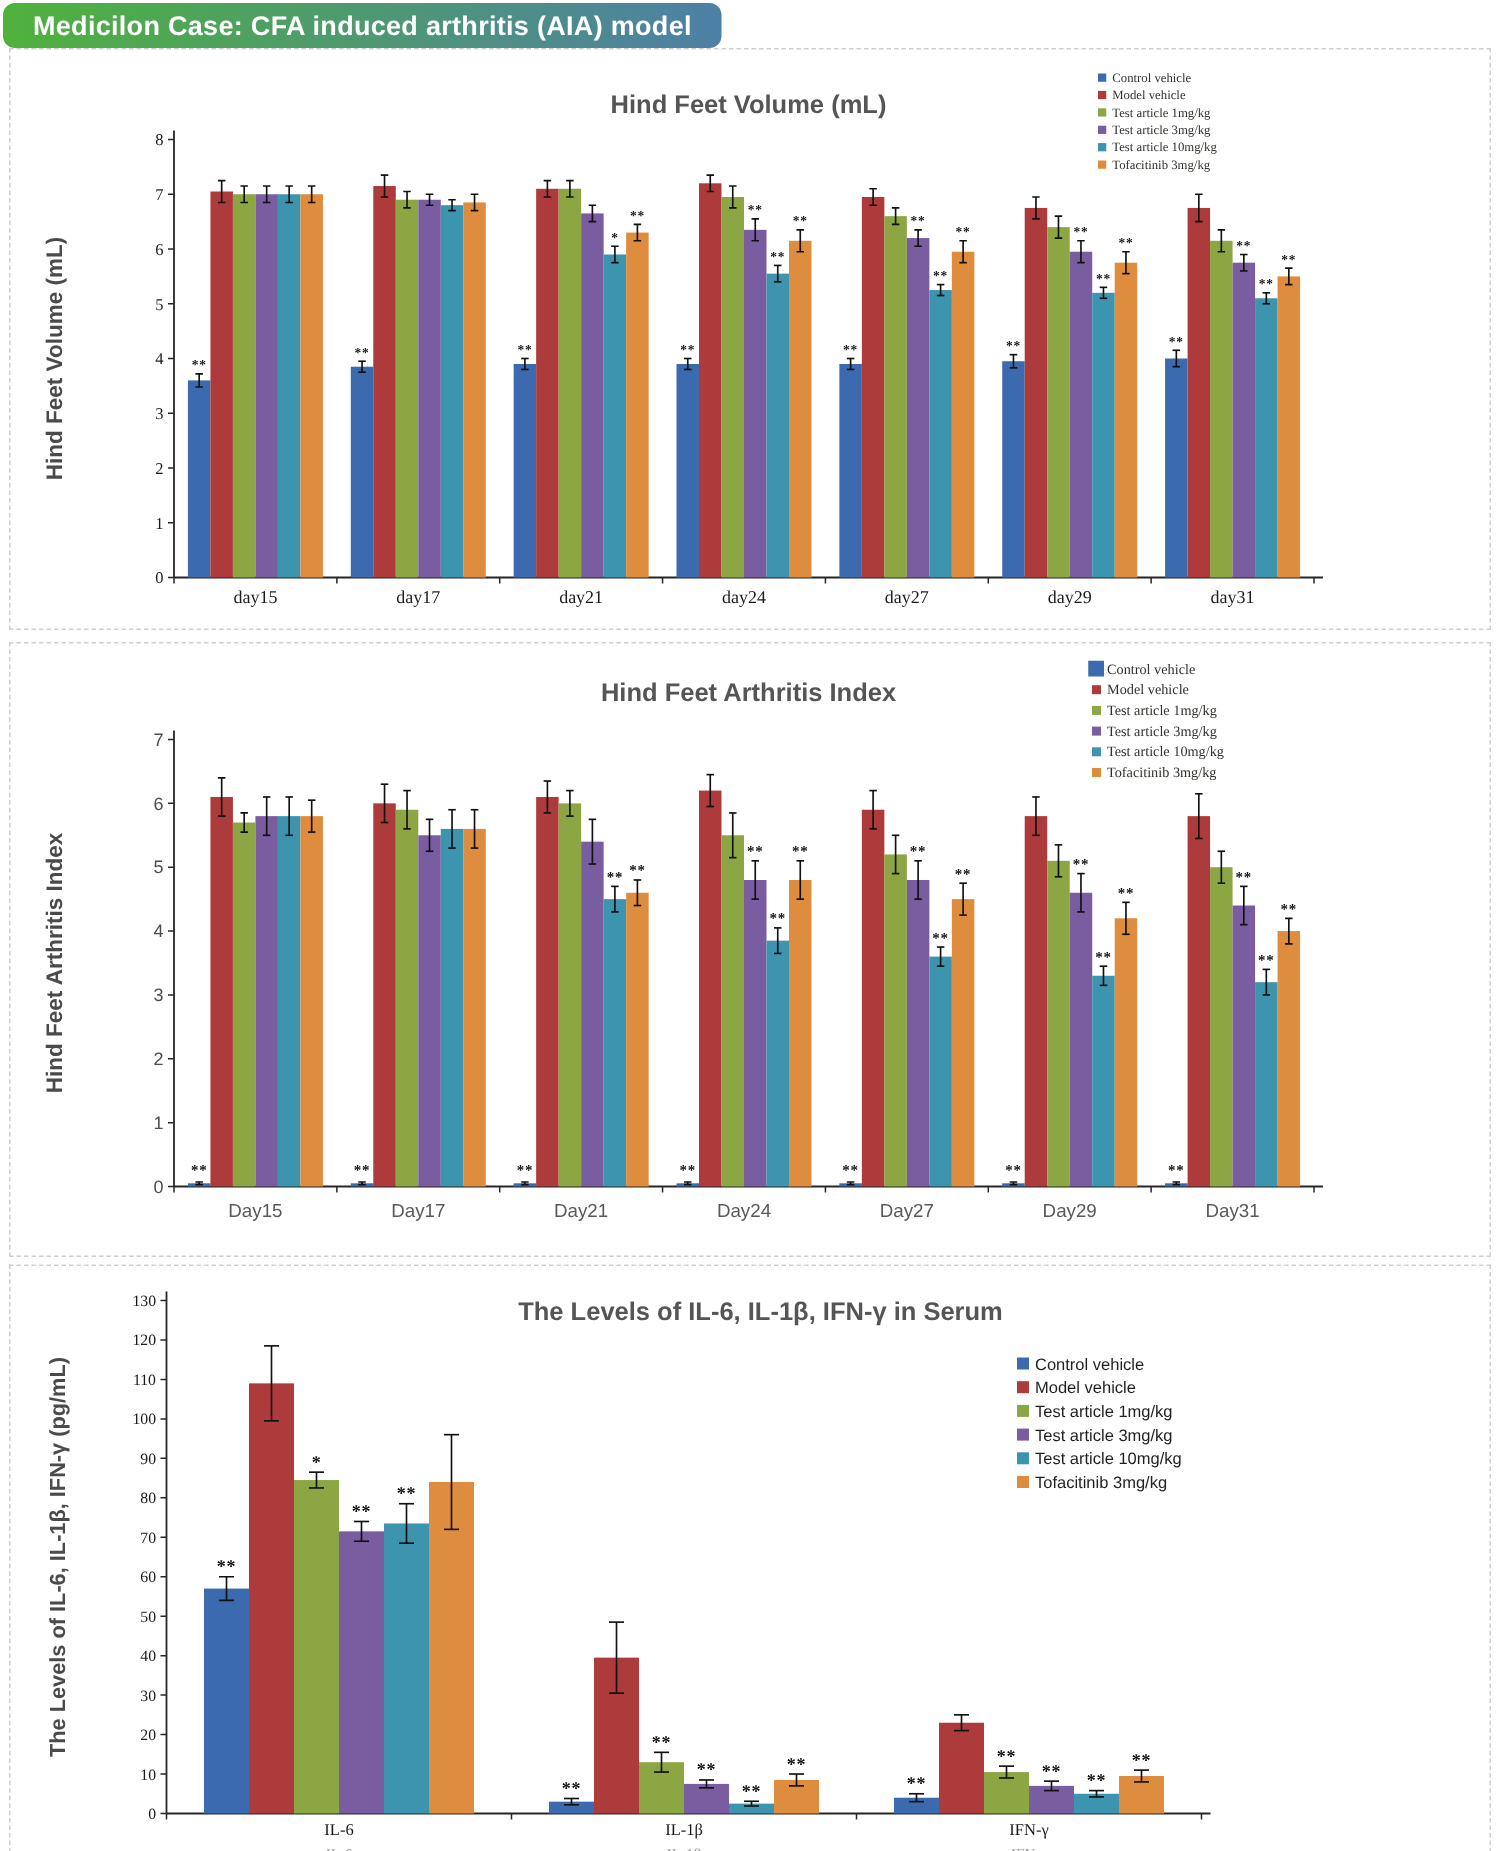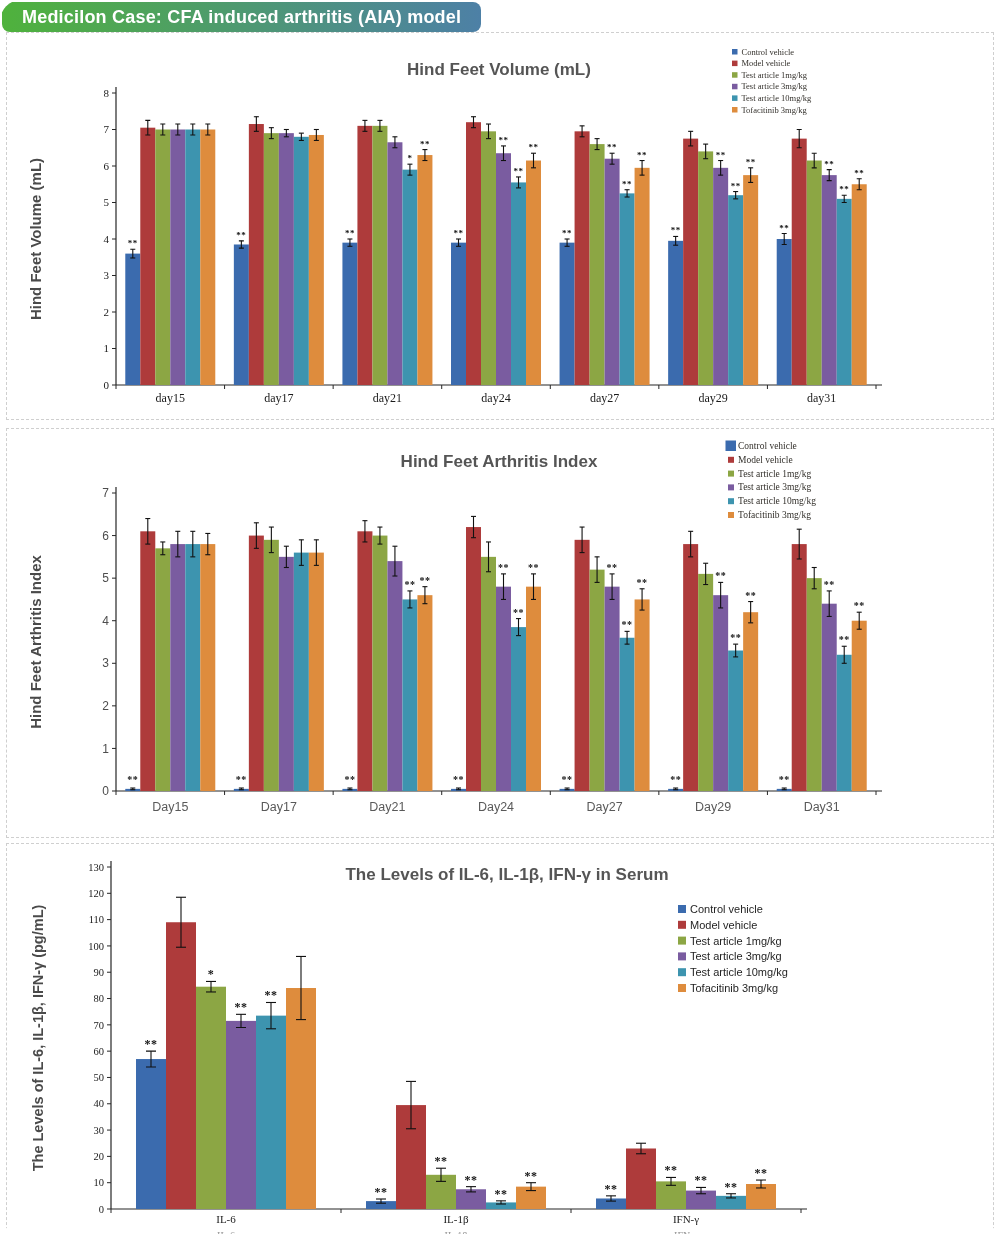--- a/index.html
+++ b/index.html
@@ -1,17 +1,17 @@
 <!DOCTYPE html>
 <html><head>
 <meta charset="utf-8">
 <style>
   html,body{margin:0;padding:0;background:#fff;}
   #page{position:relative;width:1000px;height:1234px;background:#ffffff;overflow:hidden;
-        font-family:"Liberation Sans",sans-serif;border-radius:21px;}
+        font-family:"Liberation Sans",sans-serif;}
   .pill{position:absolute;left:2px;top:2px;height:30px;line-height:30px;padding:0 20px;
         border-radius:8px;color:#fff;font-weight:bold;font-size:18px;letter-spacing:.2px;
         font-family:"Liberation Sans",sans-serif;}
   .panel{position:absolute;left:6px;width:986px;background:#fff;border:1px dashed #cfcfcf;}
   #panel1{top:32px;height:386px;}
   #panel2{top:428px;height:408px;}
   #panel3{top:843px;height:400px;}
   svg{display:block;}
 </style>
 </head>

